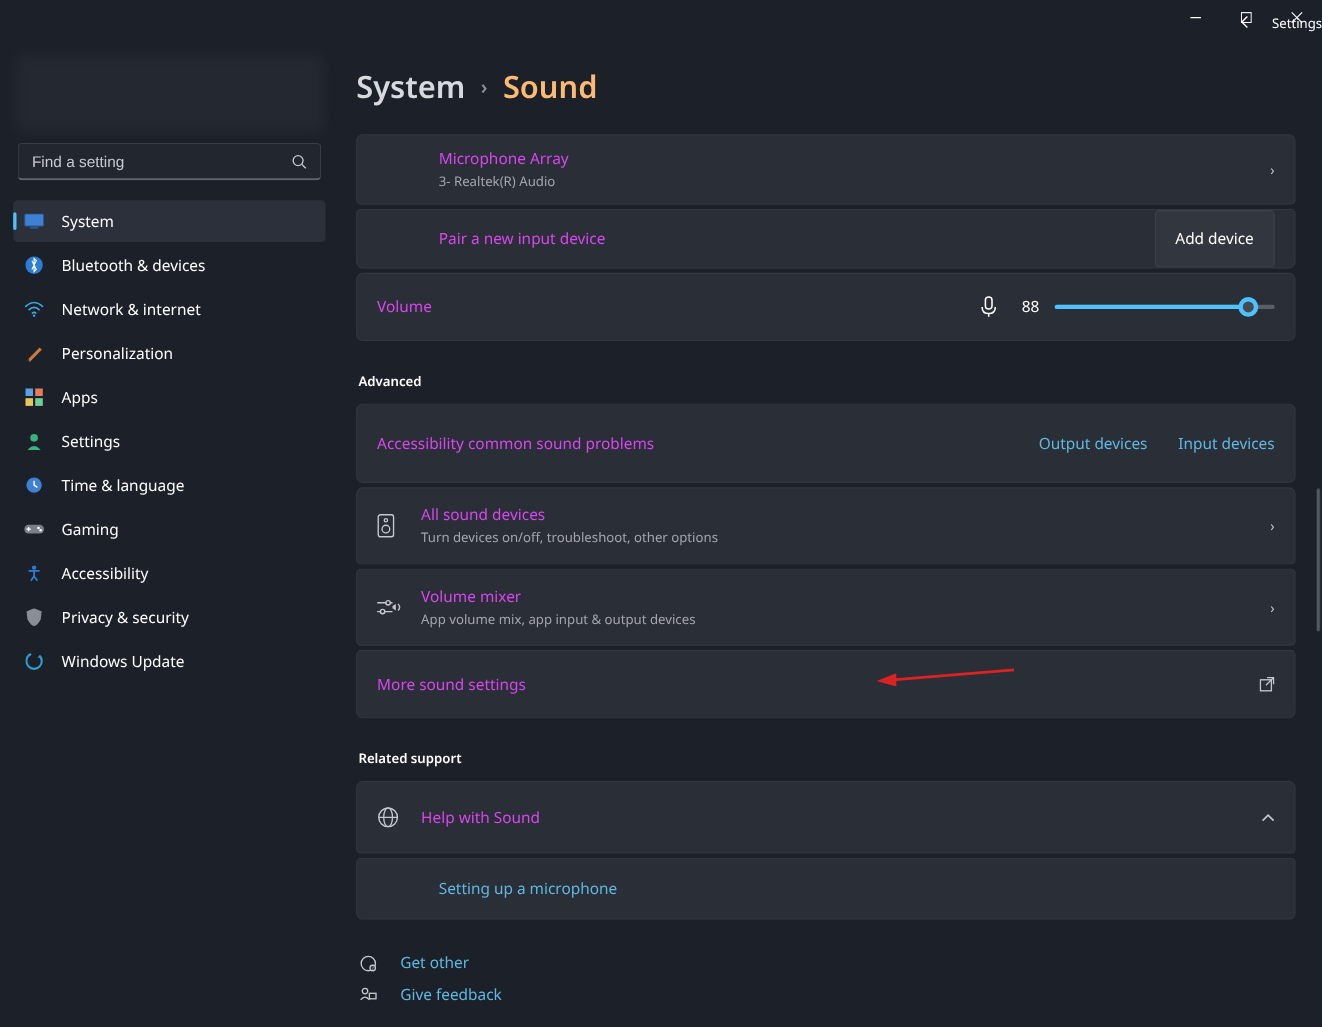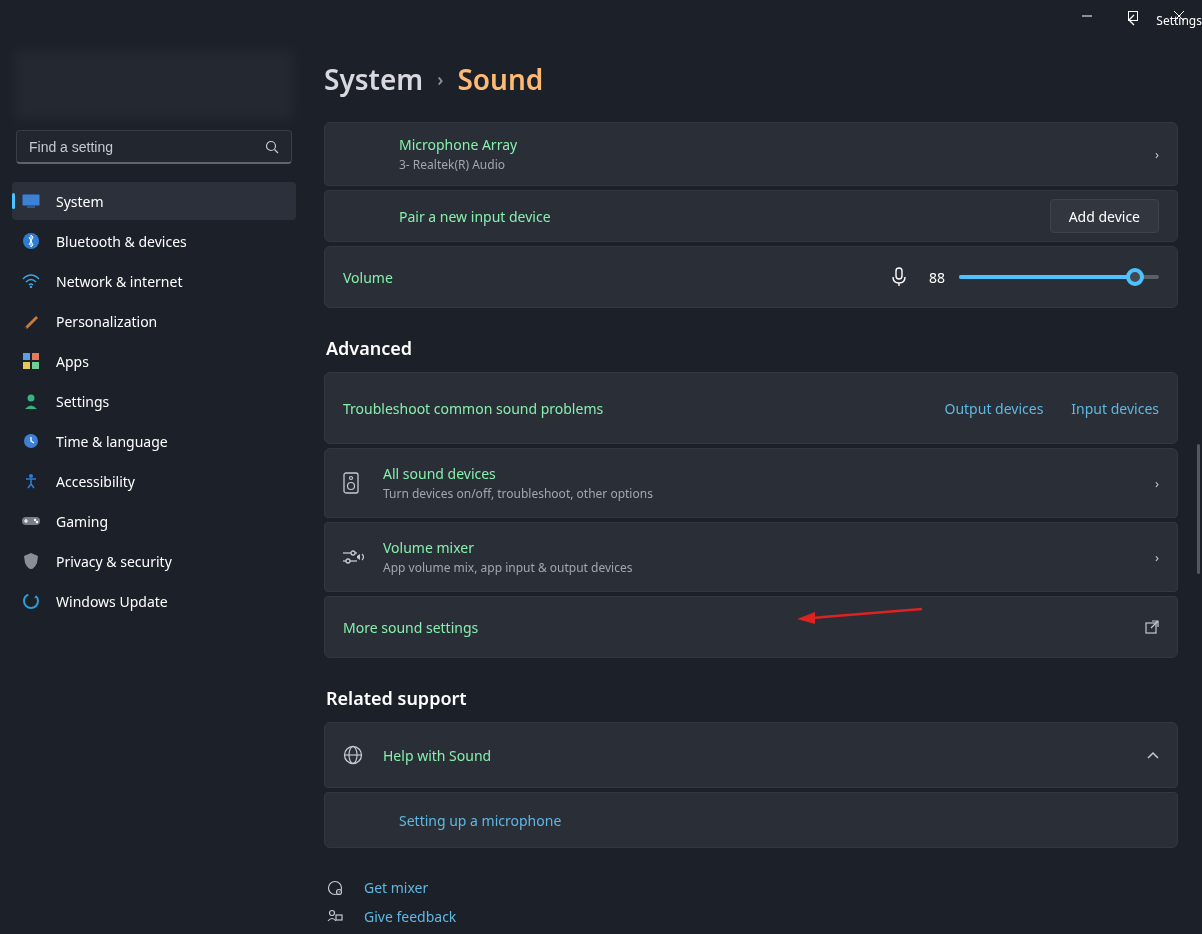--- a/index.html
+++ b/index.html
@@ -121,32 +121,32 @@
   min-height: 62px;
 }
 .card.top-radius { border-top-left-radius: 6px; border-top-right-radius: 6px; }
 .card.bot-radius { border-bottom-left-radius: 6px; border-bottom-right-radius: 6px; }
 .card .icon-slot {
   width: 40px; display:flex; align-items:center; justify-content:flex-start;
   flex-shrink: 0;
 }
 .card.no-icon .icon-slot { width: 56px; }
 .card .body { flex: 1; display:flex; flex-direction:column; justify-content:center; }
-.card .label { font-size: 14px; color: #86efac; }
+.card .label { font-size: 14px; color: #d946ef; }
 .card .desc { font-size: 12px; color: #a3a6ac; margin-top: 2px; }
 .card .chev-right { color: #c6c9ce; font-size: 13px; padding-left: 12px; }
 .section-header {
-  font-size: 18px; font-weight: 600;
+  font-size: 12px; font-weight: 600;
   margin: 28px 0 12px 2px;
 }
 .pill-btn {
   background: #32373f;
   border: 1px solid #3d424c;
   border-radius: 4px;
-  height: 34px;
+  height: 52px;
   padding: 0 18px;
   display:flex;align-items:center;justify-content:center;
   font-size: 14px;
 }
 .volume-card {
   display:flex; align-items:center;
   gap: 14px;
   height: 52px;
 }
 .volume-track {
@@ -299,37 +299,37 @@
         <span class="icon">
             <svg width="16" height="16">
               <circle cx="8" cy="8" r="7" fill="#3e81d4"></circle>
               <path d="M8 4 L8 8 L11 10" stroke="#fff" stroke-width="1.3" fill="none"></path>
             </svg>
           </span>
         <span class="label">Time &amp; language</span>
       </li>
       <li class="nav-item">
         <span class="icon">
-            <svg width="16" height="16">
-              <circle cx="8" cy="3" r="2" fill="#2d7dd2"></circle>
-              <path d="M3 6 L13 6 M8 6 L8 11 M8 11 L5 15 M8 11 L11 15" stroke="#2d7dd2" stroke-width="1.6"></path>
-            </svg>
-          </span>
-        <span class="label">Accessibility</span>
-      </li>
-      <li class="nav-item">
-        <span class="icon">
             <svg width="18" height="12">
               <rect x="0" y="2" width="18" height="8" rx="4" fill="#7a7e86"></rect>
               <circle cx="13" cy="5" r="1.2" fill="#fff"></circle>
               <circle cx="15" cy="7" r="1.2" fill="#fff"></circle>
               <path d="M4 4 L4 8 M2 6 L6 6" stroke="#fff" stroke-width="1.2"></path>
             </svg>
           </span>
         <span class="label">Gaming</span>
+      </li>
+      <li class="nav-item">
+        <span class="icon">
+            <svg width="16" height="16">
+              <circle cx="8" cy="3" r="2" fill="#2d7dd2"></circle>
+              <path d="M3 6 L13 6 M8 6 L8 11 M8 11 L5 15 M8 11 L11 15" stroke="#2d7dd2" stroke-width="1.6"></path>
+            </svg>
+          </span>
+        <span class="label">Accessibility</span>
       </li>
       <li class="nav-item">
         <span class="icon">
             <svg width="14" height="16">
               <path d="M7 0 L14 3 L13 10 Q10 16 7 16 Q4 16 1 10 L0 3 Z" fill="#8a8e95"></path>
             </svg>
           </span>
         <span class="label">Privacy &amp; security</span>
       </li>
       <li class="nav-item">
@@ -387,21 +387,21 @@
             <div class="volume-fill"></div>
             <div class="volume-knob"></div>
           </div>
       </div>
     </div>
 
     <div class="section-header">Advanced</div>
 
     <div class="card top-radius bot-radius" style="min-height:72px;">
       <div class="body">
-        <div class="label">Troubleshoot common sound problems</div>
+        <div class="label">Accessibility common sound problems</div>
       </div>
       <span class="link-text" style="margin-right:28px;">Output devices</span>
       <span class="link-text">Input devices</span>
     </div>
 
     <div class="card top-radius" style="margin-top:4px;min-height:70px;">
       <span class="icon-slot">
         <svg width="16" height="22" viewBox="0 0 16 22">
             <rect x="1" y="1" width="14" height="20" rx="2" stroke="#c6c9ce" stroke-width="1.3" fill="none"></rect>
             <circle cx="8" cy="6" r="1.5" stroke="#c6c9ce" stroke-width="1.2" fill="none"></circle>
@@ -473,21 +473,21 @@
 
     <div class="help-links">
       <div class="row">
         <span class="icon">
           <svg width="16" height="16">
               <circle cx="8" cy="8" r="6.5" stroke="#c6c9ce" stroke-width="1.2" fill="none"></circle>
               <circle cx="12" cy="12" r="2.5" stroke="#c6c9ce" stroke-width="1.2" fill="#1c2028"></circle>
               <text x="12" y="14" font-size="4" fill="#c6c9ce" text-anchor="middle">?</text>
             </svg>
         </span>
-        <span class="link-text">Get mixer</span>
+        <span class="link-text">Get other</span>
       </div>
       <div class="row">
         <span class="icon">
           <svg width="16" height="16">
               <circle cx="5" cy="4" r="2.5" stroke="#c6c9ce" stroke-width="1.2" fill="none"></circle>
               <path d="M1 12 Q5 7 9 12" stroke="#c6c9ce" stroke-width="1.2" fill="none"></path>
               <rect x="9" y="6" width="6" height="5" stroke="#c6c9ce" stroke-width="1.2" fill="none"></rect>
             </svg>
         </span>
         <span class="link-text">Give feedback</span>

